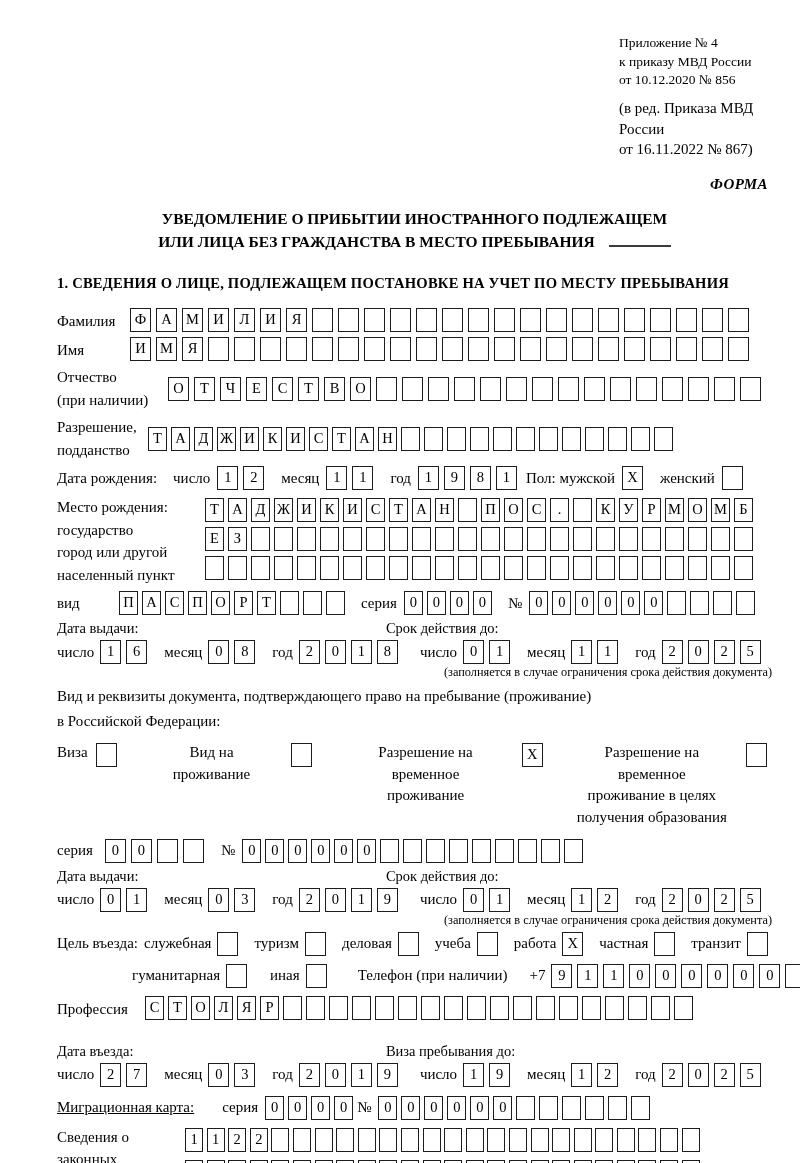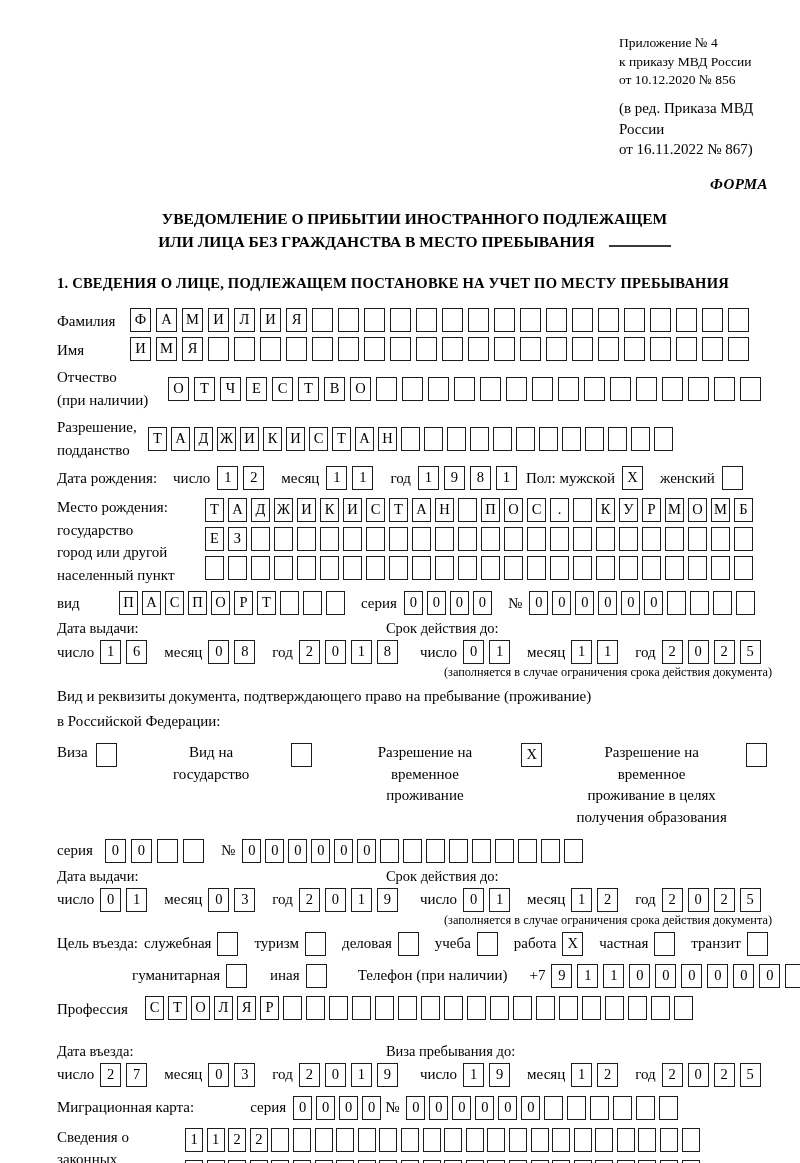--- a/index.html
+++ b/index.html
@@ -406,21 +406,21 @@
   <div class="plain">в Российской Федерации:</div>
 
   <div class="cbrow">
     <div class="cbgroup">
       <span class="cbtext">Виза</span>
       <span class="boxes">
           <span class="box"></span>
         </span>
     </div>
     <div class="cbgroup" style="margin-left:28px;">
-      <span class="cbtext">Вид на государство</span>
+      <span class="cbtext">Вид на проживание</span>
       <span class="boxes" style="margin-left:18px;">
           <span class="box"></span>
         </span>
     </div>
     <div class="cbgroup" style="margin-left:26px;">
       <span class="cbtext">
         <div>Разрешение на временное</div>
         <div>проживание</div>
       </span>
       <span class="boxes" style="margin-left:14px;">
@@ -642,21 +642,21 @@
             <span class="box">2</span>
             <span class="box">0</span>
             <span class="box">2</span>
             <span class="box">5</span>
           </span>
       </div>
     </div>
   </div>
 
   <div class="row inl" style="margin-top:9px;">
-    <span class="t" style="margin-right:56px;">Миграционная карта:</span>
+    <span class="t" style="margin-right:28px;text-decoration:underline;">Миграционная карта:</span>
     <span class="t">серия</span>
     <span class="boxes sm">
         <span class="box">0</span>
         <span class="box">0</span>
         <span class="box">0</span>
         <span class="box">0</span>
       </span>
     <span class="t">№</span>
     <span class="boxes sm">
         <span class="box">0</span>

